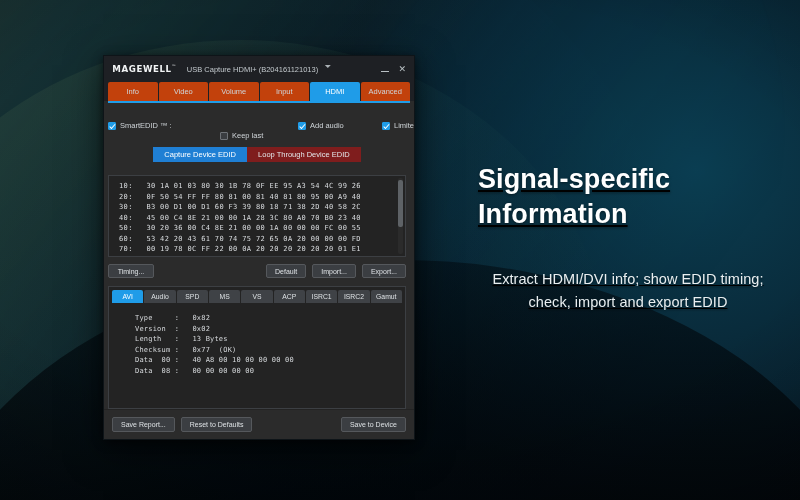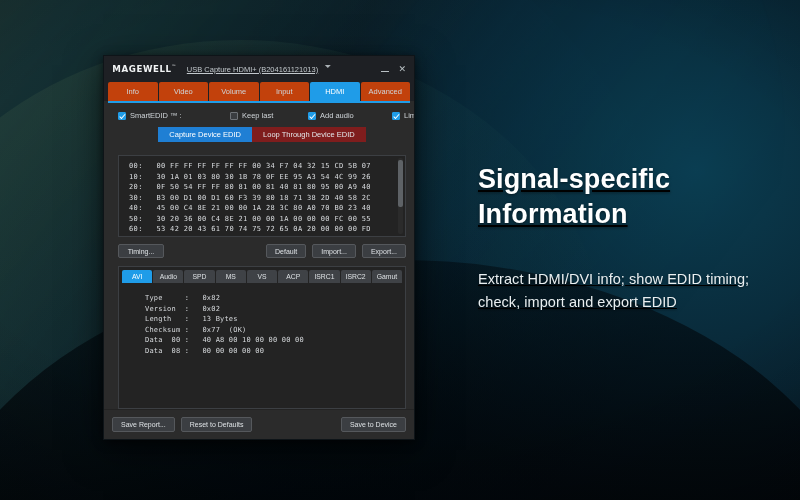--- a/index.html
+++ b/index.html
@@ -56,20 +56,21 @@
   #promo h1 {
     font-size:27px; line-height:1.30; font-weight:700;
     color:#ffffff; letter-spacing:0.1px;
     text-shadow:0 1px 3px rgba(0,0,0,0.45);
   }
   #promo p {
     margin-top:36px;
     font-size:14.5px; line-height:1.58; font-weight:400;
     color:#e9eff1; letter-spacing:0.05px;
     text-shadow:0 1px 2px rgba(0,0,0,0.4);
+    text-align:center;
   }
 
   
   #app {
     position:absolute; left:103px; top:55px; width:312px; height:385px;
     background:#2b2b2b;
     border:1px solid #0e1418;
     box-shadow:0 10px 34px rgba(0,0,0,0.58), 0 2px 8px rgba(0,0,0,0.5);
     display:flex; flex-direction:column;
     font-size:7.5px;
@@ -84,40 +85,40 @@
   }
   .logo {
     font-size:9px; font-weight:700; color:#f2f4f5;
     letter-spacing:0.6px; font-family:"DejaVu Sans", sans-serif;
     transform:scaleX(0.96);
   }
   .logo sup { font-size:4.5px; vertical-align:super; font-weight:400; }
   .device-sel {
     position:absolute; left:50%; transform:translateX(-50%);
     display:flex; align-items:flex-start; gap:7px;
-    color:#c3c9cd; font-size:7.5px; white-space:nowrap;text-decoration:underline;
+    color:#c3c9cd; font-size:7.5px; white-space:nowrap;
   }
   .caret { width:0;height:0;border-left:3px solid transparent;border-right:3px solid transparent;border-top:3.5px solid #aab1b5; }
   .win-ctrls { margin-left:auto; display:flex; align-items:center; gap:9px; padding-right:3px; }
   .win-ctrls span { color:#b9c0c4; font-size:9px; line-height:1; cursor:default; }
   .win-min { display:inline-block; width:8px; height:1px; background:#b9c0c4; }
 
   
   .tabbar { flex:0 0 auto; display:flex; height:19px; background:#1e2024; padding:0 4px; gap:1px; }
   .tab {
     flex:1; display:flex; align-items:center; justify-content:center;
     font-size:7.5px; color:#cfd4d8; background:#c2410c;
     border-top-left-radius:2px; border-top-right-radius:2px;
     cursor:default;
   }
   .tab.sel { background:#1f9ce8; color:#ffffff; }
   .tab-underline { flex:0 0 auto; height:2px; background:#1f9ce8; margin:0 4px; }
 
   
-  .body { flex:1 1 auto; background:#2b2b2b; padding:8px 8px 0 14px; display:flex; flex-direction:column; }
+  .body { flex:1 1 auto; background:#2b2b2b; padding:8px 8px 0 4px; display:flex; flex-direction:column; }
 
   
   .chk-row { display:flex; align-items:center; gap:0; margin-bottom:7px; }
   .chk { display:flex; align-items:center; gap:4px; color:#cfd4d8; font-size:7.5px; white-space:nowrap; }
   .box { width:8px;height:8px;border-radius:1px;flex:0 0 auto;
          border:1px solid #6f7378; background:#3a3d41; position:relative; }
   .box.on { background:#1f9ce8; border-color:#1f9ce8; }
   .box.on:after {
     content:""; position:absolute; left:2.4px; top:0.6px;
     width:2.4px; height:4.6px; border:solid #fff; border-width:0 1.2px 1.2px 0;
@@ -222,42 +223,41 @@
     </div>
   <div class="tab-underline"></div>
 
   <div class="body">
 
     <div class="chk-row" id="chkrow">
         <div class="chk" style="width: 112px;">
           <span class="box on"></span>
           <span>SmartEDID ™ :</span>
         </div>
-        <div class="chk" style="width: 78px;">
+        <div class="chk" style="width: 78px; margin-top: 20px;">
           <span class="box"></span>
           <span>Keep last</span>
         </div>
         <div class="chk" style="width: 84px;">
           <span class="box on"></span>
           <span>Add audio</span>
         </div>
         <div class="chk" style="width: 0px;">
           <span class="box on"></span>
           <span>Limited pixel clock</span>
         </div>
       </div>
 
     <div class="seg-row">
       <div class="seg on">Capture Device EDID</div>
       <div class="seg off">Loop Through Device EDID</div>
     </div>
 
     <div class="hexwrap">
       <div id="hexlines">
-          <div class="hexline">00:   00 FF FF FF FF FF FF 00 34 F7 04 32 15 CD 5B 07</div>
           <div class="hexline">10:   30 1A 01 03 80 30 1B 78 0F EE 95 A3 54 4C 99 26</div>
           <div class="hexline">20:   0F 50 54 FF FF 80 81 00 81 40 81 80 95 00 A9 40</div>
           <div class="hexline">30:   B3 00 D1 00 D1 60 F3 39 80 18 71 38 2D 40 58 2C</div>
           <div class="hexline">40:   45 00 C4 8E 21 00 00 1A 28 3C 80 A0 70 B0 23 40</div>
           <div class="hexline">50:   30 20 36 00 C4 8E 21 00 00 1A 00 00 00 FC 00 55</div>
           <div class="hexline">60:   53 42 20 43 61 70 74 75 72 65 0A 20 00 00 00 FD</div>
           <div class="hexline">70:   00 19 78 0C FF 22 00 0A 20 20 20 20 20 20 01 E1</div>
         </div>
       <div class="hex-scroll">
         <div class="hex-thumb"></div>

